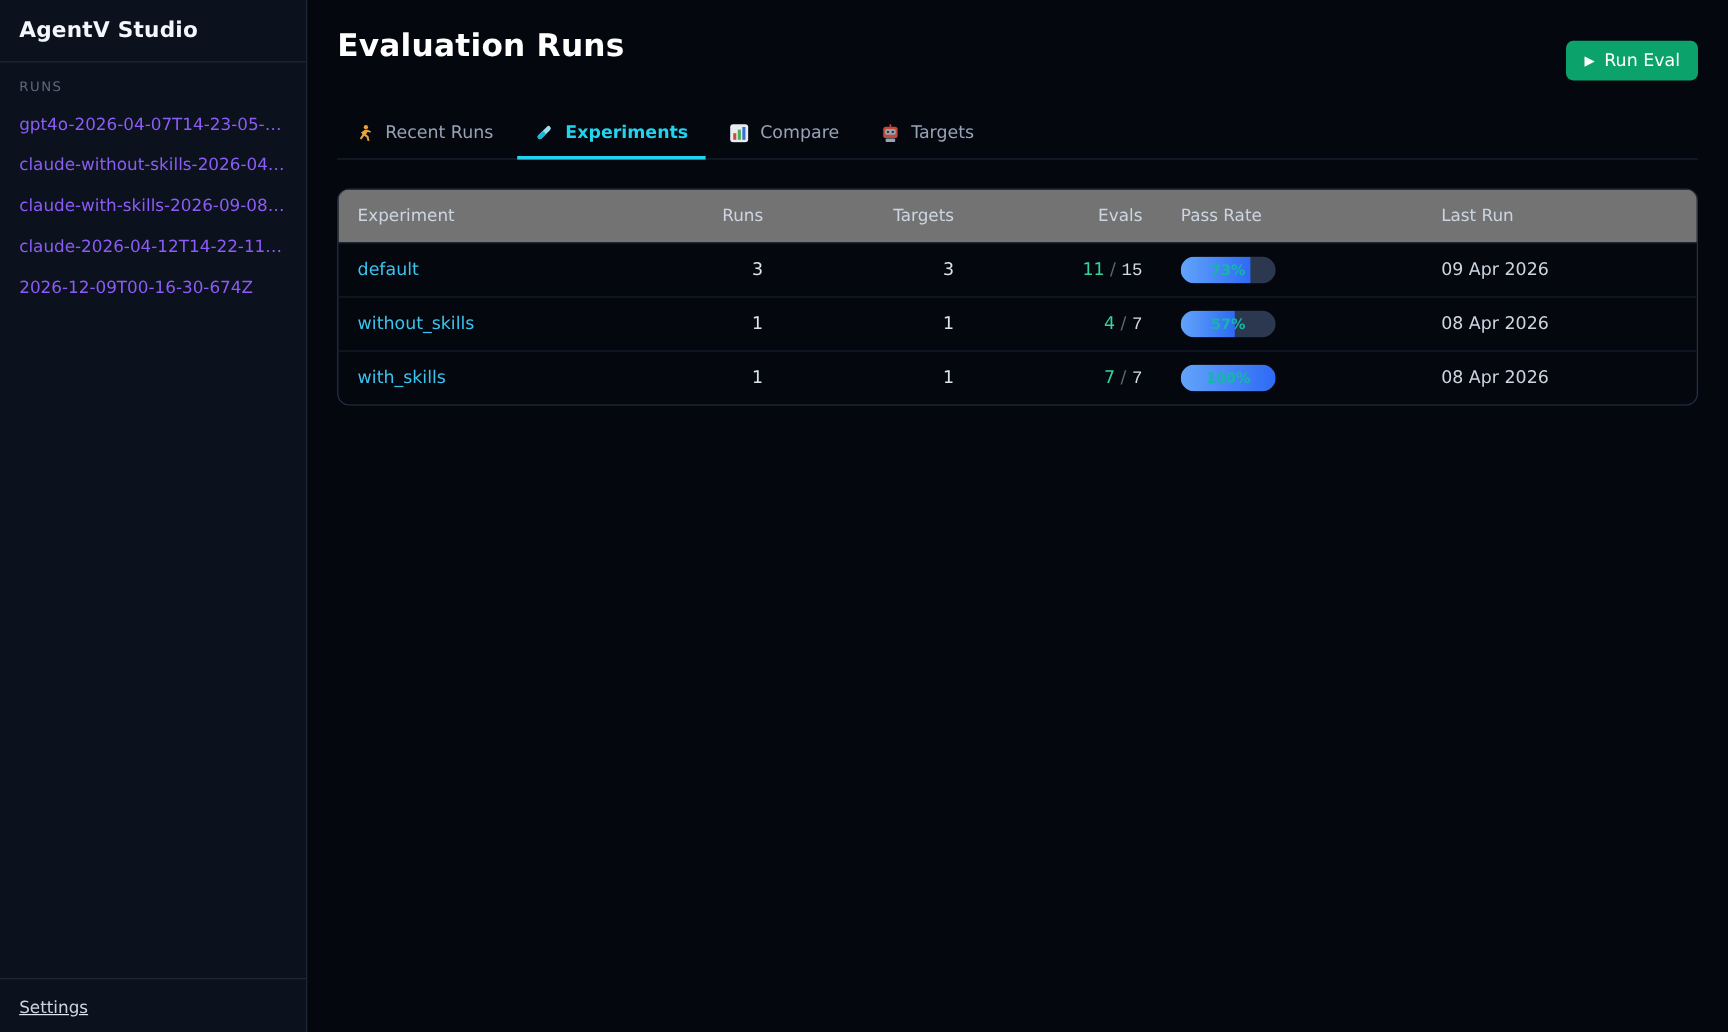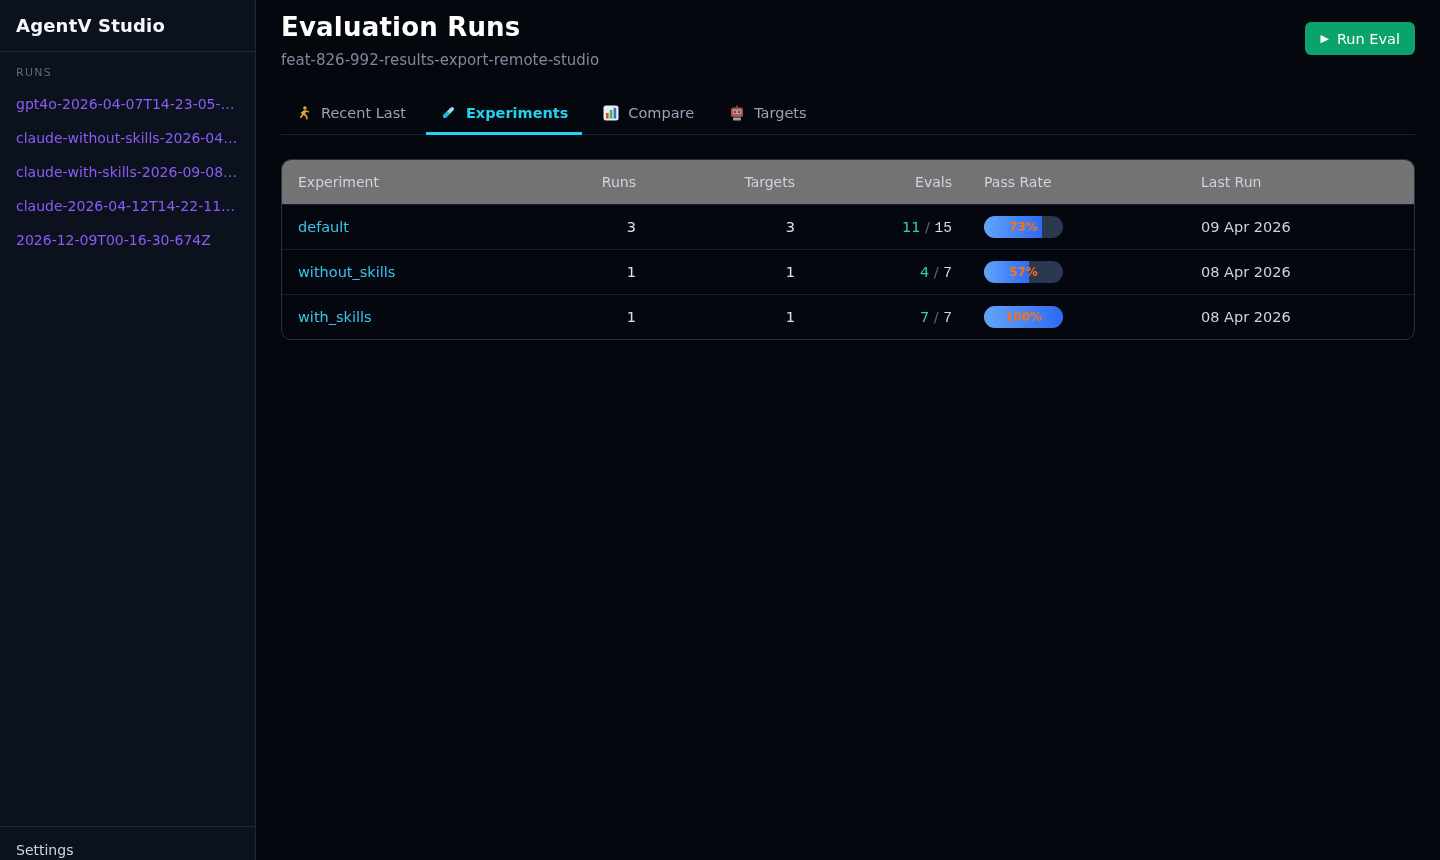--- a/index.html
+++ b/index.html
@@ -30,26 +30,27 @@
     color: #5d6activ; color: #5e6a7e;
   }
   .run-item {
     padding: 0 16px; height: 34px; line-height: 34px;
     font-size: 14px; color: #8b5cf6;
     white-space: nowrap; overflow: hidden;
     cursor: pointer;
   }
   .sidebar-footer {
     border-top: 1px solid var(--border, #1e2838);
-    padding: 13px 16px 1px;
+    padding: 13px 16px 12px;
+    text-decoration: underline;
   }
   .settings-link { font-size: 14px; color: #cbd5e1; cursor: pointer; }
 
   
-  .main { flex: 1; padding: 12px 25px 0 25px; position: relative; }
+  .main { flex: 1; padding: 24px 25px 0 25px; position: relative; }
   .main-header { display: flex; justify-content: space-between; align-items: flex-start; }
   .page-title { font-size: 26px; font-weight: bold; color: #ffffff; letter-spacing: 0.2px; }
   .page-subtitle { margin-top: 9px; font-size: 15px; color: #7e89 9c; color: #7e899c; }
   .run-eval-btn {
     margin-top: 10px;
     display: inline-flex; align-items: center; gap: 8px;
     background: var(--button-green, #0ba36b);
     color: #ffffff; border: none; border-radius: 6px;
     height: 33px; padding: 0 15px;
     font-size: 14.5px; font-family: inherit;
@@ -114,21 +115,21 @@
     border-radius: 11px; overflow: hidden;
     background: var(--pill-track, #2b3850);
   }
   .pill-fill {
     position: absolute; left: 0; top: 0; bottom: 0;
     background: linear-gradient(90deg, var(--pill-blue-start, #62a4fa), var(--pill-blue-end, #2e6af4));
   }
   .pill-label {
     position: absolute; inset: 0;
     display: flex; align-items: center; justify-content: center;
-    font-size: 12px; font-weight: bold; color: #f97316;
+    font-size: 12px; font-weight: bold; color: #14b8a6;
   }
 </style>
 </head>
 <body>
 
 <aside class="sidebar">
   <div class="sidebar-header">
     <span class="app-title">AgentV Studio</span>
   </div>
   <div class="runs-section">
@@ -147,38 +148,37 @@
   </div>
   <div class="sidebar-footer">
     <span class="settings-link">Settings</span>
   </div>
 </aside>
 
 <main class="main">
   <div class="main-header">
     <div>
       <h1 class="page-title">Evaluation Runs</h1>
-      <div class="page-subtitle">feat-826-992-results-export-remote-studio</div>
     </div>
     <button class="run-eval-btn">
       <span class="play-icon">▶</span>
       <span>Run Eval</span>
     </button>
   </div>
 
   <div class="tabs" id="tab-bar">
   <div class="tab">
     <span class="tab-icon icon-recent-runs">
       <svg width="15" height="16" viewBox="0 0 16 16">
             <circle cx="9.5" cy="2.6" r="1.9" fill="#e8a33d"></circle>
             <path d="M8.6 5 5.2 7.4l1.2 1.8L4 12.6l1.5 1 2.6-3.4 2.1 1.6.8 3.2 1.7-.4-.9-4-2.2-1.7 1.5-2.2 2.3 1 .6-1.4-3-1.3z" fill="#e8a33d"></path>
           </svg>
     </span>
 
-    <span>Recent Last</span>
+    <span>Recent Runs</span>
   </div>
 
   <div class="tab active">
 
     <span class="tab-icon icon-experiments">
       <svg width="17" height="17" viewBox="0 0 17 17">
             <g transform="rotate(45 8.5 8.5)">
               <rect x="6.6" y="1.5" width="3.8" height="14" rx="1.9" fill="#9adef0"></rect>
               <rect x="6.6" y="8" width="3.8" height="7.5" rx="1.9" fill="#19b8d8"></rect>
             </g>

